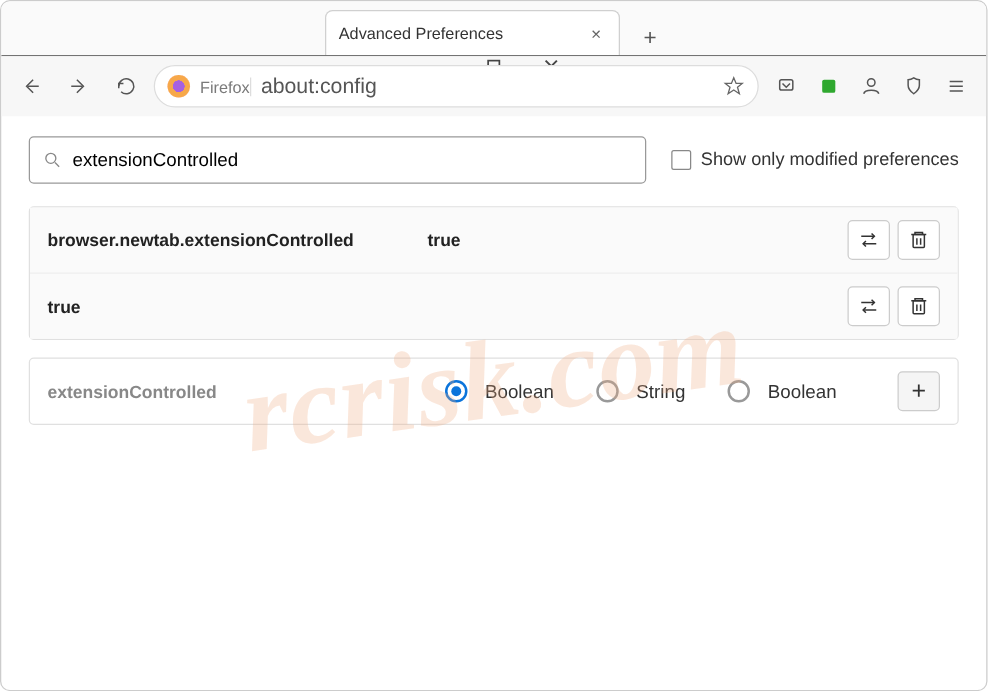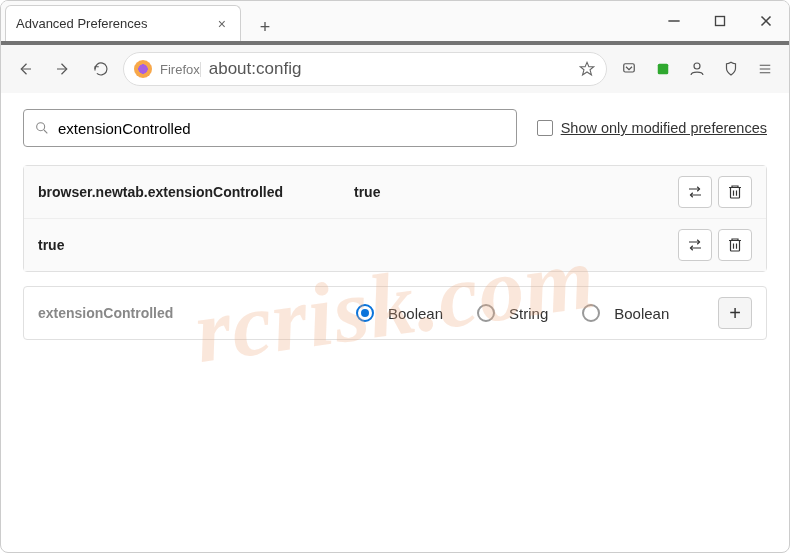--- a/index.html
+++ b/index.html
@@ -1,19 +1,19 @@
 <!DOCTYPE html>
 <html><head>
   <meta charset="utf-8">
   <style>
     * { margin: 0; padding: 0; box-sizing: border-box; font-family: "Segoe UI", Arial, sans-serif; }
     body { width: 790px; height: 553px; background: #fff; border: 1px solid #ccc; border-radius: 8px; overflow: hidden; position: relative; }
     
     
-    .window-chrome { height: 44px; display: flex; align-items: center; border-bottom: 4px solid #737373; background: #fafafa; }
+    .window-chrome { height: 44px; display: flex; align-items: center; border-bottom: 1px solid #737373; background: #fafafa; flex-direction: column; }
     .tab-area { display: flex; align-items: flex-end; height: 100%; padding-left: 2px; flex: 1; }
     .tab { background: #fff; border: 1px solid #d0d0d0; border-bottom: none; border-radius: 6px 6px 0 0; height: 36px; width: 236px; display: flex; align-items: center; padding: 0 10px; margin-left: 2px; margin-top: 8px; font-size: 13px; color: #333; }
     .tab-close { margin-left: auto; font-size: 14px; padding: 0 4px; cursor: pointer; color: #666; }
     .newtab-btn { width: 28px; height: 28px; display: flex; align-items: center; justify-content: center; margin-left: 10px; border-radius: 4px; font-size: 18px; color: #555; cursor: pointer; }
     .win-controls { display: flex; height: 100%; }
     .win-btn { width: 46px; display: flex; align-items: center; justify-content: center; font-size: 14px; color: #444; }
     
     
     .toolbar { height: 48px; display: flex; align-items: center; padding: 0 8px; background: #f7f7f7; gap: 6px; }
     .nav-btn { width: 32px; height: 32px; display: flex; align-items: center; justify-content: center; border-radius: 4px; color: #555; }
@@ -25,25 +25,25 @@
     .urlbar-actions { margin-left: auto; display: flex; gap: 10px; align-items: center; }
     .right-btns { display: flex; gap: 2px; }
     .icon-plain { width: 18px; height: 18px; }
     
     
     .content { padding: 16px 22px; }
     .search-row { display: flex; align-items: center; gap: 20px; }
     .search-input-wrap { flex: 1; height: 38px; border: 1px solid #999; border-radius: 4px; display: flex; align-items: center; padding: 0 10px; gap: 8px; }
     .search-input-wrap svg { width: 16px; height: 16px; stroke: #888; fill: none; stroke-width: 1.6; }
     .search-input { border: none; outline: none; font-size: 15px; flex: 1; }
-    .check-wrap { display: flex; gap: 8px; font-size: 14.5px; color: #333; text-decoration: underline; }
+    .check-wrap { display: flex; gap: 8px; font-size: 14.5px; color: #333; }
     .checkbox-box { width: 16px; height: 16px; border: 1px solid #888; border-radius: 2px; }
     
     .results { margin-top: 18px; border: 1px solid #e0e0e0; border-radius: 4px; }
-    .result-row { display: flex; align-items: center; padding: 10px 14px; gap: 26px; }
+    .result-row { display: flex; align-items: center; padding: 10px 14px; gap: 14px; }
     .result-row.alt { background: #fafafa; }
     .result-row + .result-row { border-top: 1px solid #eee; }
     .pref-name { width: 290px; font-weight: 700; font-size: 14px; color: #222; word-break: break-all; }
     .pref-value { flex: 1; font-weight: 700; font-size: 14px; color: #222; }
     .row-actions { display: flex; gap: 6px; }
     .row-btn { width: 34px; height: 32px; border: 1px solid #ccc; border-radius: 4px; background: #fff; display: flex; align-items: center; justify-content: center; cursor: pointer; }
     .row-btn svg { width: 18px; height: 18px; stroke: #333; fill: none; stroke-width: 1.6; }
     
     .new-pref { margin-top: 14px; border: 1px solid #e0e0e0; border-radius: 4px; display: flex; align-items: center; padding: 10px 14px; gap: 28px; }
     .new-pref-name { width: 290px; font-weight: 700; font-size: 14px; color: #888; }

